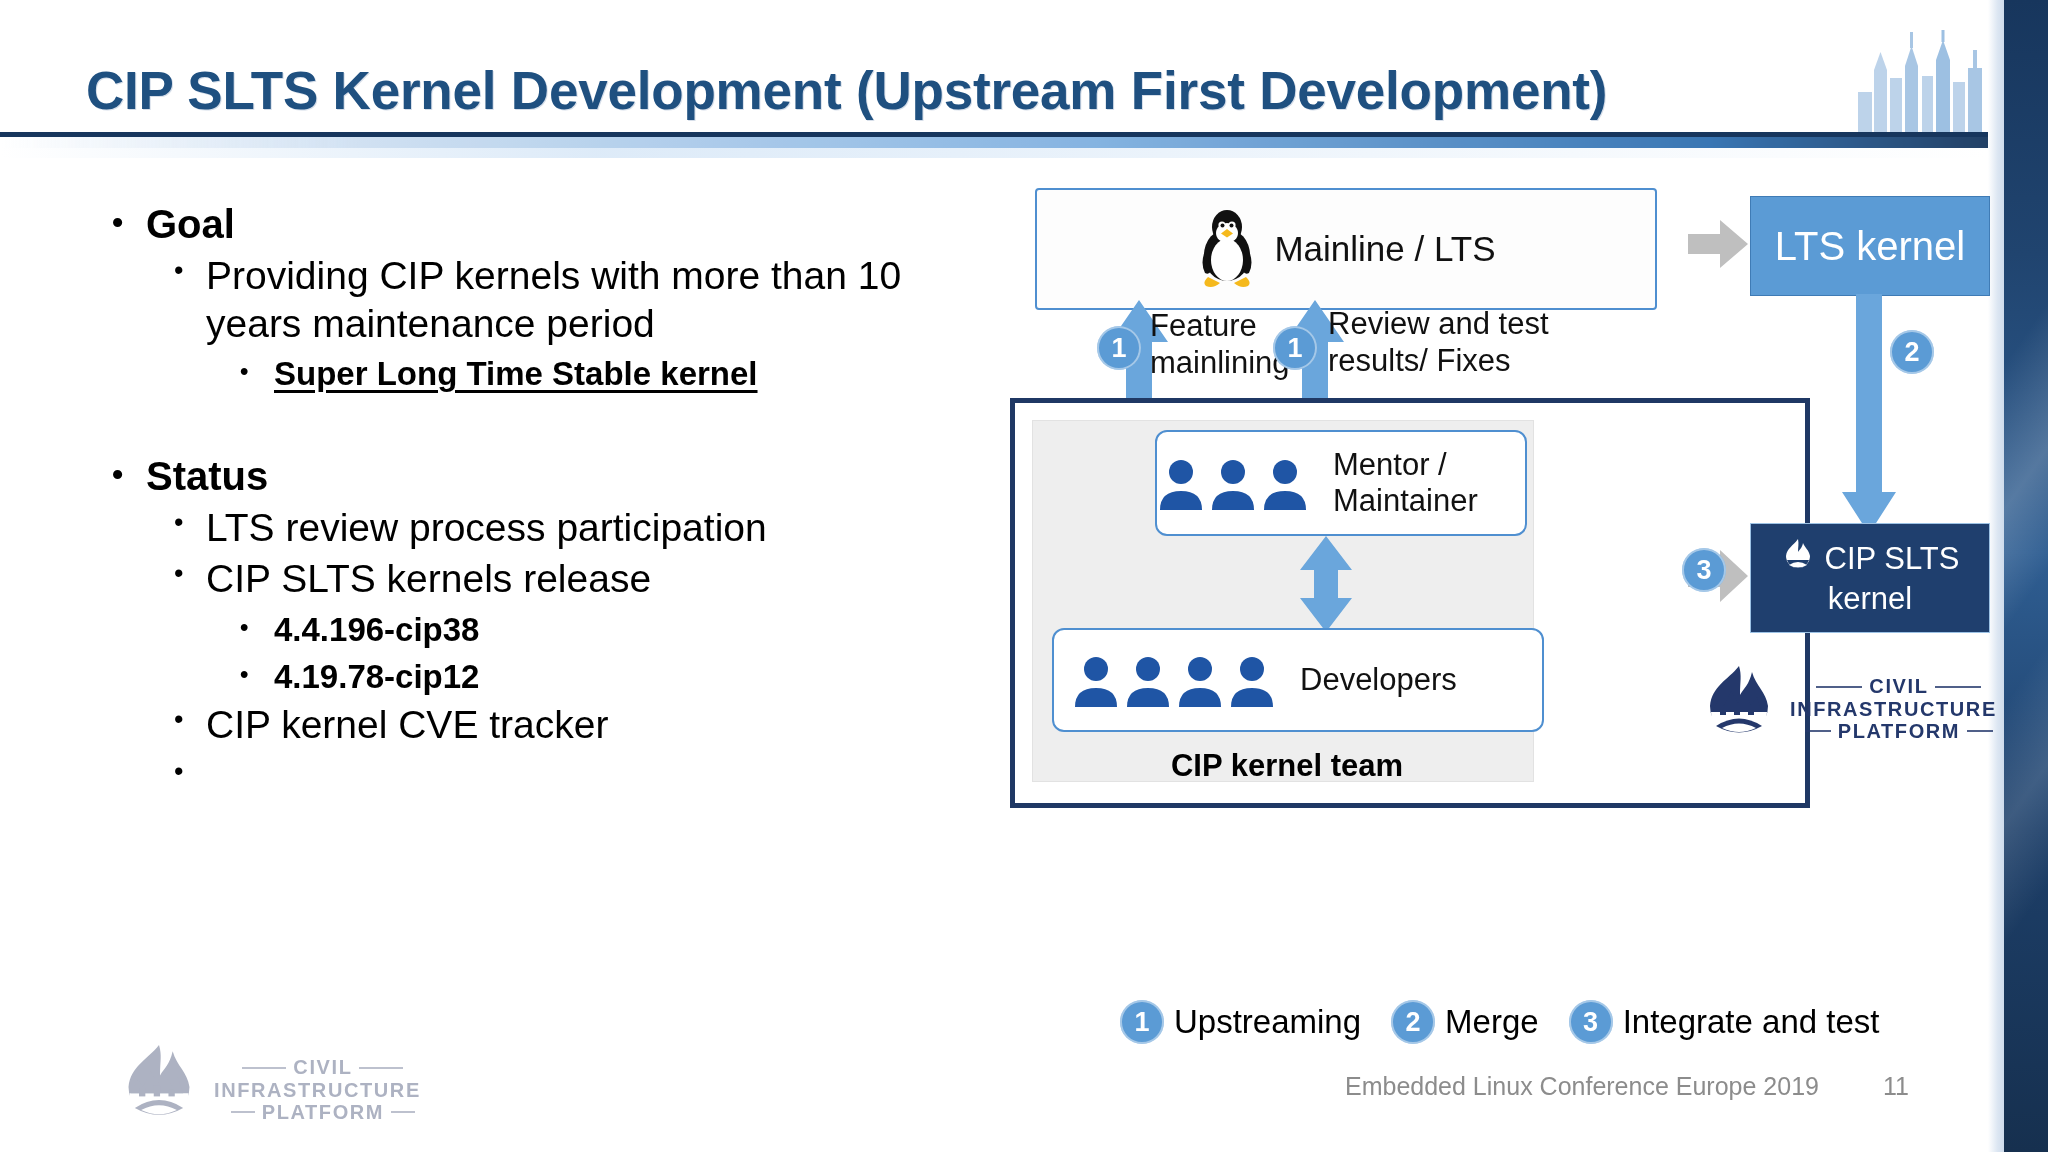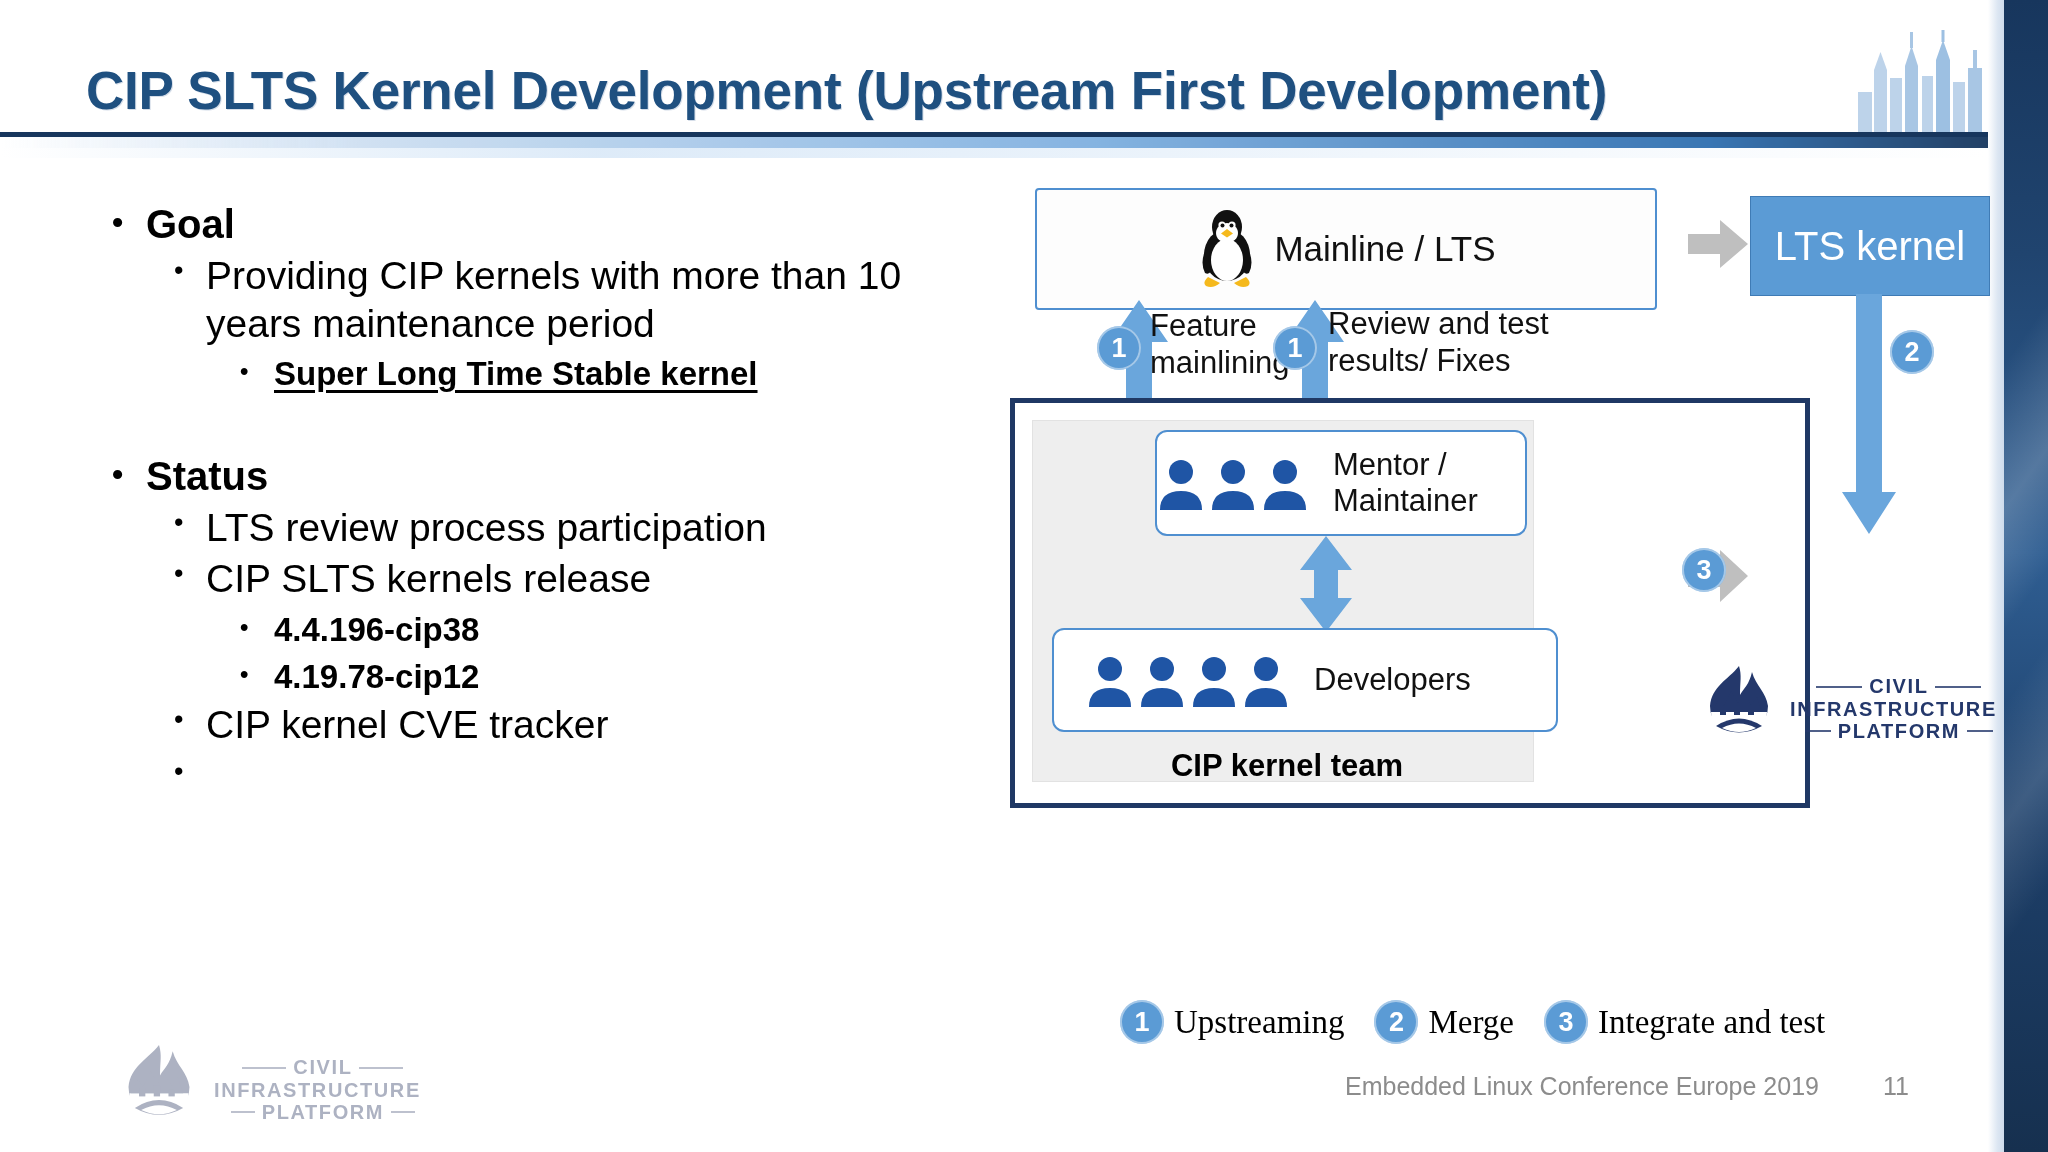--- a/index.html
+++ b/index.html
@@ -69,21 +69,21 @@
   .team-outer{position:absolute;left:0px;top:220px;width:790px;height:400px;
     border:5px solid #1f3864;background:#ffffff;}
   .team-inner{position:absolute;left:22px;top:242px;width:500px;height:360px;
     background:#eeeeee;border:1px solid #e2e2e2;}
 
   .box-mentor{position:absolute;left:145px;top:252px;width:368px;height:102px;
     background:#fff;border:2px solid #4f8fd0;border-radius:12px;
     display:flex;align-items:center;gap:10px;}
   .box-dev{position:absolute;left:42px;top:450px;width:470px;height:100px;
     background:#fff;border:2px solid #4f8fd0;border-radius:12px;
-    display:flex;align-items:center;gap:10px;padding-left:32px;}
+    display:flex;align-items:center;gap:10px;padding-left:18px;}
   .people{display:flex;align-items:center;gap:4px;}
   .role{font-size:31px;color:#111;line-height:1.16;margin-left:14px;}
   .team-caption{position:absolute;left:42px;top:570px;width:470px;text-align:center;
     font-size:31px;font-weight:bold;color:#000;}
 
   .box-cipslts{position:absolute;left:740px;top:345px;width:238px;height:108px;
     background:#1f3f6e;border:1.5px solid #9cc2e5;
     display:flex;flex-direction:column;align-items:center;justify-content:center;
     color:#fff;font-size:31px;line-height:1.18;}
   .box-cipslts .r1{display:flex;align-items:center;gap:10px;}
@@ -93,21 +93,21 @@
 
   .cip-logo-dia{position:absolute;left:690px;top:485px;width:290px;height:92px;
     display:flex;align-items:center;gap:12px;}
 
   
   .legend{position:absolute;left:1120px;top:1000px;display:flex;align-items:center;gap:0;}
   .lg-item{display:flex;align-items:center;margin-right:30px;}
   .lg-badge{width:44px;height:44px;border-radius:50%;background:#5b9bd5;color:#fff;
     font-size:27px;font-weight:bold;display:flex;align-items:center;justify-content:center;
     margin-right:10px;box-shadow:0 0 0 2px rgba(255,255,255,.45) inset;}
-  .lg-label{font-size:33px;color:#000;font-family:Liberation Serif, serif;}
+  .lg-label{font-size:33px;color:#000;}
 
   
   .footer-note{position:absolute;left:1345px;top:1072px;font-size:25px;color:#8c8c8c;}
   .footer-page{position:absolute;left:1883px;top:1072px;font-size:25px;color:#8c8c8c;}
 
   .brand-bl{position:absolute;left:118px;top:1042px;width:300px;height:96px;
     display:flex;align-items:center;gap:14px;}
   .brand-txt{display:flex;flex-direction:column;align-items:center;line-height:1.12;}
   .brand-row{display:flex;align-items:center;gap:7px;padding-left:11px;}
   .brand-rule{height:2px;background:currentColor;opacity:.8;}
@@ -319,20 +319,34 @@
 
     <div class="team-caption">CIP kernel team</div>
 
     <div class="gray-arrow3">
       <svg width="60" height="52" viewBox="0 0 60 52">
         <path d="M0 15 H32 V0 L60 26 L32 52 V37 H0 Z" fill="#bfbfbf"></path>
       </svg>
     </div>
     <div class="badge badge3">3</div>
 
+    <div class="box-cipslts">
+      <span class="r1">
+        <span>
+          <svg width="34" height="34" viewBox="0 0 34 34">
+            <path d="M17 1 C12 8 6 10 5 18 a12 12 0 0 0 24 0 c-1-6-5-8-7-13 c-1 5-3 6-5 9 c0-5 1-8 0-13 z" fill="#ffffff"></path>
+            <path d="M6 22 h22 a11.5 11.5 0 0 1 -22 0 z" fill="#1f3f6e"></path>
+            <path d="M6.5 21 l3-5 l2 3 l3-6 l3 5 l2.5-4 l3 5 l2.5-3 l2 5 z" fill="#ffffff"></path>
+            <path d="M8 27 q9-6 18 0 q-9 5 -18 0 z" fill="#ffffff"></path>
+          </svg>
+        </span>
+        <span>CIP SLTS</span>
+      </span>
+      <span>kernel</span>
+    </div>
 
     <div class="cip-logo-dia">
       <span>
         <svg width="78" height="86" viewBox="0 0 78 86">
           <path d="M39 2 C28 16 12 22 10 42 a29 29 0 0 0 58 0 C66 28 56 22 52 8 c-3 13 -8 16 -12 23 C40 17 42 12 39 2 z" fill="#24386b"></path>
           <path d="M11 48 h56 a28 28 0 0 1 -56 0 z" fill="#ffffff"></path>
           <path d="M12 48 l7-13 l5 7 l7-15 l7 12 l6-10 l7 12 l6-8 l5 15 z" fill="#24386b"></path>
           <rect x="20" y="43" width="6" height="8" fill="#24386b"></rect>
           <rect x="34" y="41" width="6" height="10" fill="#24386b"></rect>
           <rect x="48" y="44" width="6" height="7" fill="#24386b"></rect>

